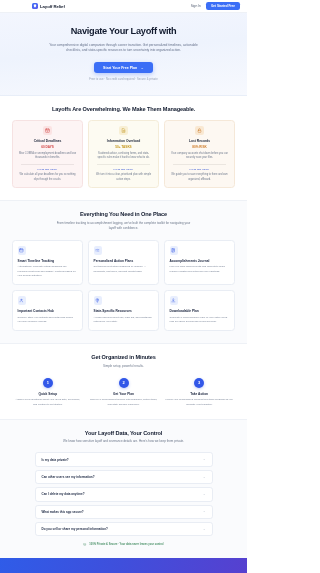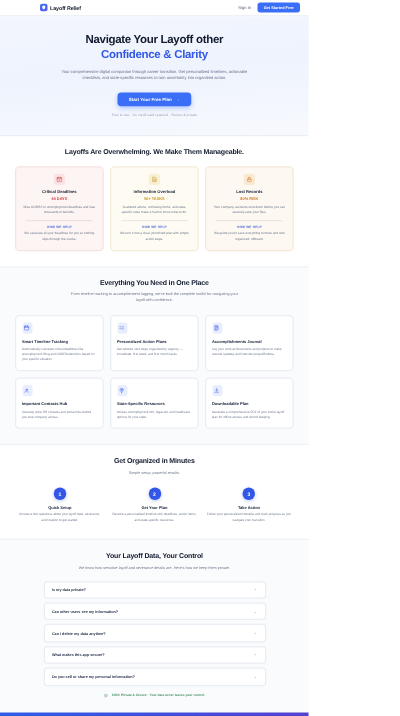--- a/index.html
+++ b/index.html
@@ -174,22 +174,21 @@
       <span class="brand-name">Layoff Relief</span>
     </div>
     <div class="header-right">
       <span class="signin">Sign In</span>
       <button class="btn-header">Get Started Free</button>
     </div>
   </div>
 
   <div class="hero">
     <h1>
-      <span>Navigate Your Layoff other</span>
-      <span class="accent">Confidence &amp; Clarity</span>
+      <span>Navigate Your Layoff with</span>
     </h1>
     <p>Your comprehensive digital companion through career transition. Get personalized timelines, actionable checklists, and state-specific resources to turn uncertainty into organized action.</p>
     <button class="btn-hero">
       <span>Start Your Free Plan</span>
       <span class="arrow">→</span>
     </button>
     <div class="hero-note">Free to use · No credit card required · Secure &amp; private</div>
   </div>
 
   <div class="section">

